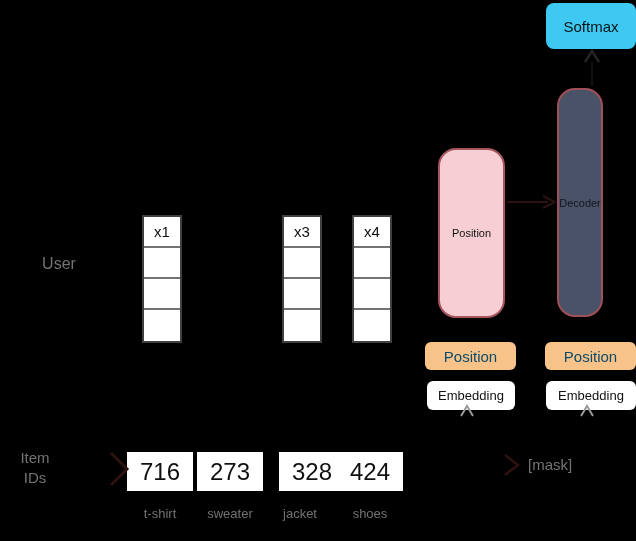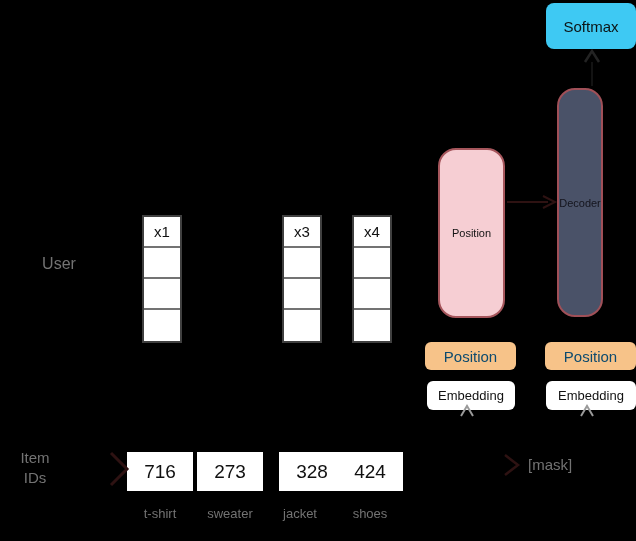--- a/index.html
+++ b/index.html
@@ -23,21 +23,21 @@
   .emb-enc{left:427px;width:88px;}
   .emb-dec{left:546px;width:90px;}
 
   .col{position:absolute;top:215px;width:40px;box-sizing:border-box;border:2px solid #404040;background:#fff;}
   .cell{height:31px;box-sizing:border-box;border-bottom:2px solid #737373;background:#ffffff;
     display:flex;align-items:center;justify-content:center;font-size:15px;color:#111;}
   .cell:last-child{border-bottom:none;}
   .col-1{left:142px;} .col-2{left:212px;} .col-3{left:282px;} .col-4{left:352px;text-align:center;}
 
   .idbox{position:absolute;top:452px;width:66px;height:39px;background:#ffffff;
-    display:flex;align-items:center;justify-content:center;font-size:19px;color:#101010;}
+    display:flex;align-items:center;justify-content:center;font-size:24px;color:#101010;}
   .id-1{left:127px;} .id-2{left:197px;} .id-3{left:279px;} .id-4{left:337px;}
 
   .muted{position:absolute;color:#737373;}
   .user-emb-label{left:2px;top:252px;width:114px;text-align:center;font-size:16px;line-height:23px;}
   .item-ids-label{left:6px;top:448px;width:58px;text-align:center;font-size:15px;line-height:20px;}
   .item-name{top:506px;width:70px;text-align:center;font-size:13px;}
   .name-1{left:125px;} .name-2{left:195px;} .name-3{left:265px;} .name-4{left:335px;}
   .next-label{left:528px;top:456px;font-size:15px;}
 
   .overlay{position:absolute;left:0;top:0;width:636px;height:541px;pointer-events:none;}

